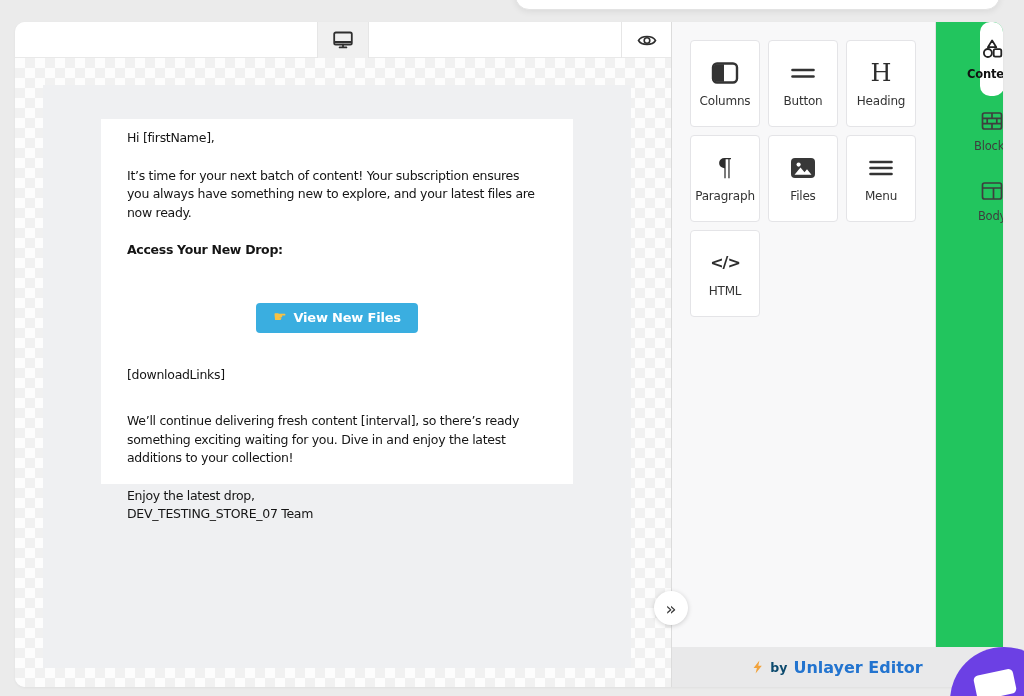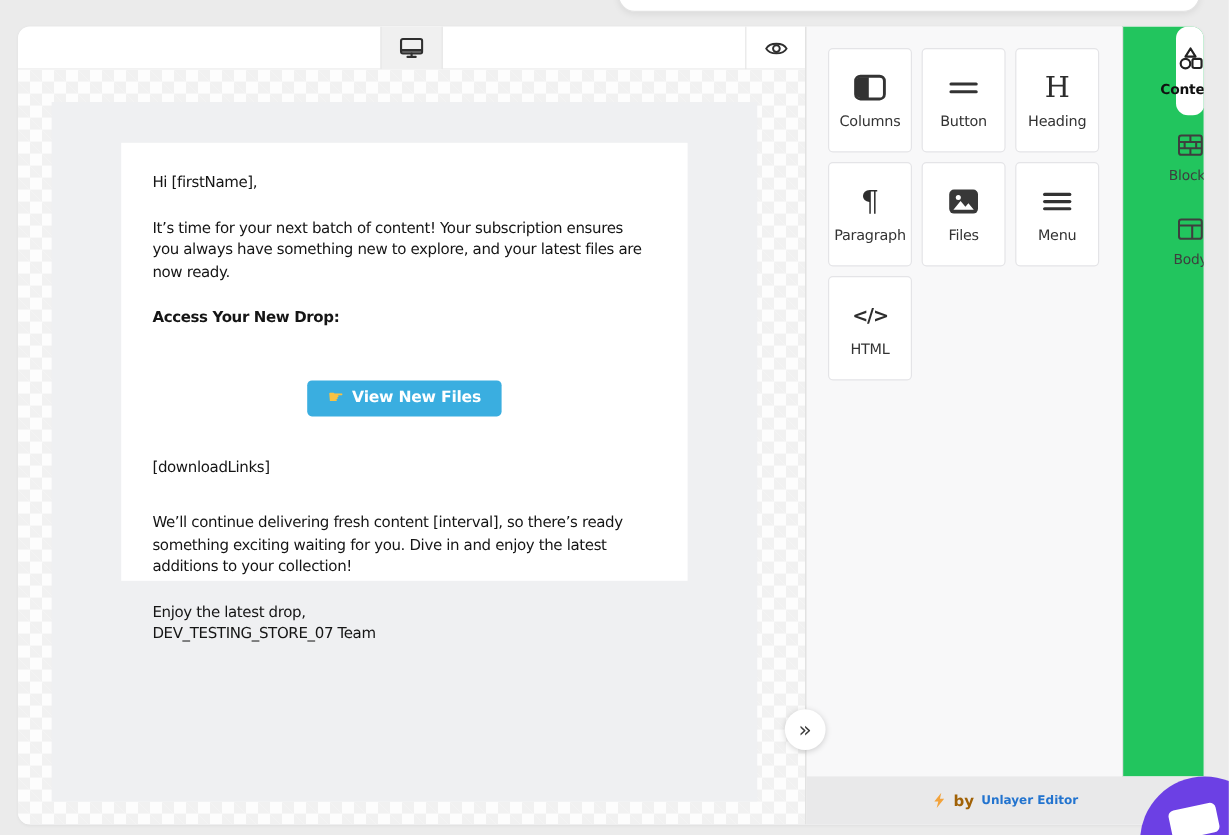--- a/index.html
+++ b/index.html
@@ -49,21 +49,21 @@
       linear-gradient(45deg,#f1f1f1 25%,transparent 25%,transparent 75%,#f1f1f1 75%),
       linear-gradient(45deg,#f1f1f1 25%,transparent 25%,transparent 75%,#f1f1f1 75%);
     background-size:20px 20px; background-position:0 0,10px 10px;
   }
   .email-bg {
     position:absolute; left:28px; top:27px; width:588px; height:583px;
     background:#eff0f2;
   }
   .email-card {
     margin:34px auto 0; width:472px; height:365px; background:#ffffff;
-    padding:24px 26px; font-size:12.5px; line-height:18.5px;
+    padding:10px 26px; font-size:12.5px; line-height:18.5px;
     letter-spacing:-0.3px; color:#151515;
   }
   .email-card p { white-space:pre-line; }
   .p-greeting { margin-bottom:19px; }
   .p-intro { margin-bottom:19px; }
   .p-access { font-weight:bold; }
   .btn-row { display:flex; justify-content:center; margin:43px 0 33px; }
   .cta {
     height:30px; padding:0 17px; border:none; border-radius:4px;
     background:#3aaee0; color:#ffffff; font-weight:bold; font-size:13px;
@@ -102,22 +102,22 @@
     justify-content:center; gap:6px; cursor:pointer;
   }
   .rail-tab .tlabel { font-size:11.5px; color:#3e3e3e; letter-spacing:-0.2px; }
   .rail-tab.active { background:#ffffff; border-radius:10px; height:74px; }
   .rail-tab.active .tlabel { font-weight:bold; color:#111; }
 
   .panel-footer {
     position:absolute; left:0; right:0; bottom:0; height:40px; background:#e9e9ea;
     display:flex; align-items:center; justify-content:center; gap:6px; z-index:3;
   }
-  .panel-footer .by { color:#a16207; font-size:12.5px; font-weight:bold; }
-  .panel-footer .brand { color:#2374cf; font-size:10px; font-weight:bold; cursor:pointer; }
+  .panel-footer .by { color:#0c4a6e; font-size:12.5px; font-weight:bold; }
+  .panel-footer .brand { color:#2374cf; font-size:16px; font-weight:bold; cursor:pointer; }
 
   .expand-btn {
     position:absolute; left:639px; top:569px; width:34px; height:34px;
     border-radius:50%; background:#ffffff; border:none;
     box-shadow:0 1px 5px rgba(0,0,0,0.18); z-index:5; cursor:pointer;
     display:flex; align-items:center; justify-content:center;
     font-size:18px; color:#3d3d3d; font-family:inherit;
   }
 
   .chat-bubble {

